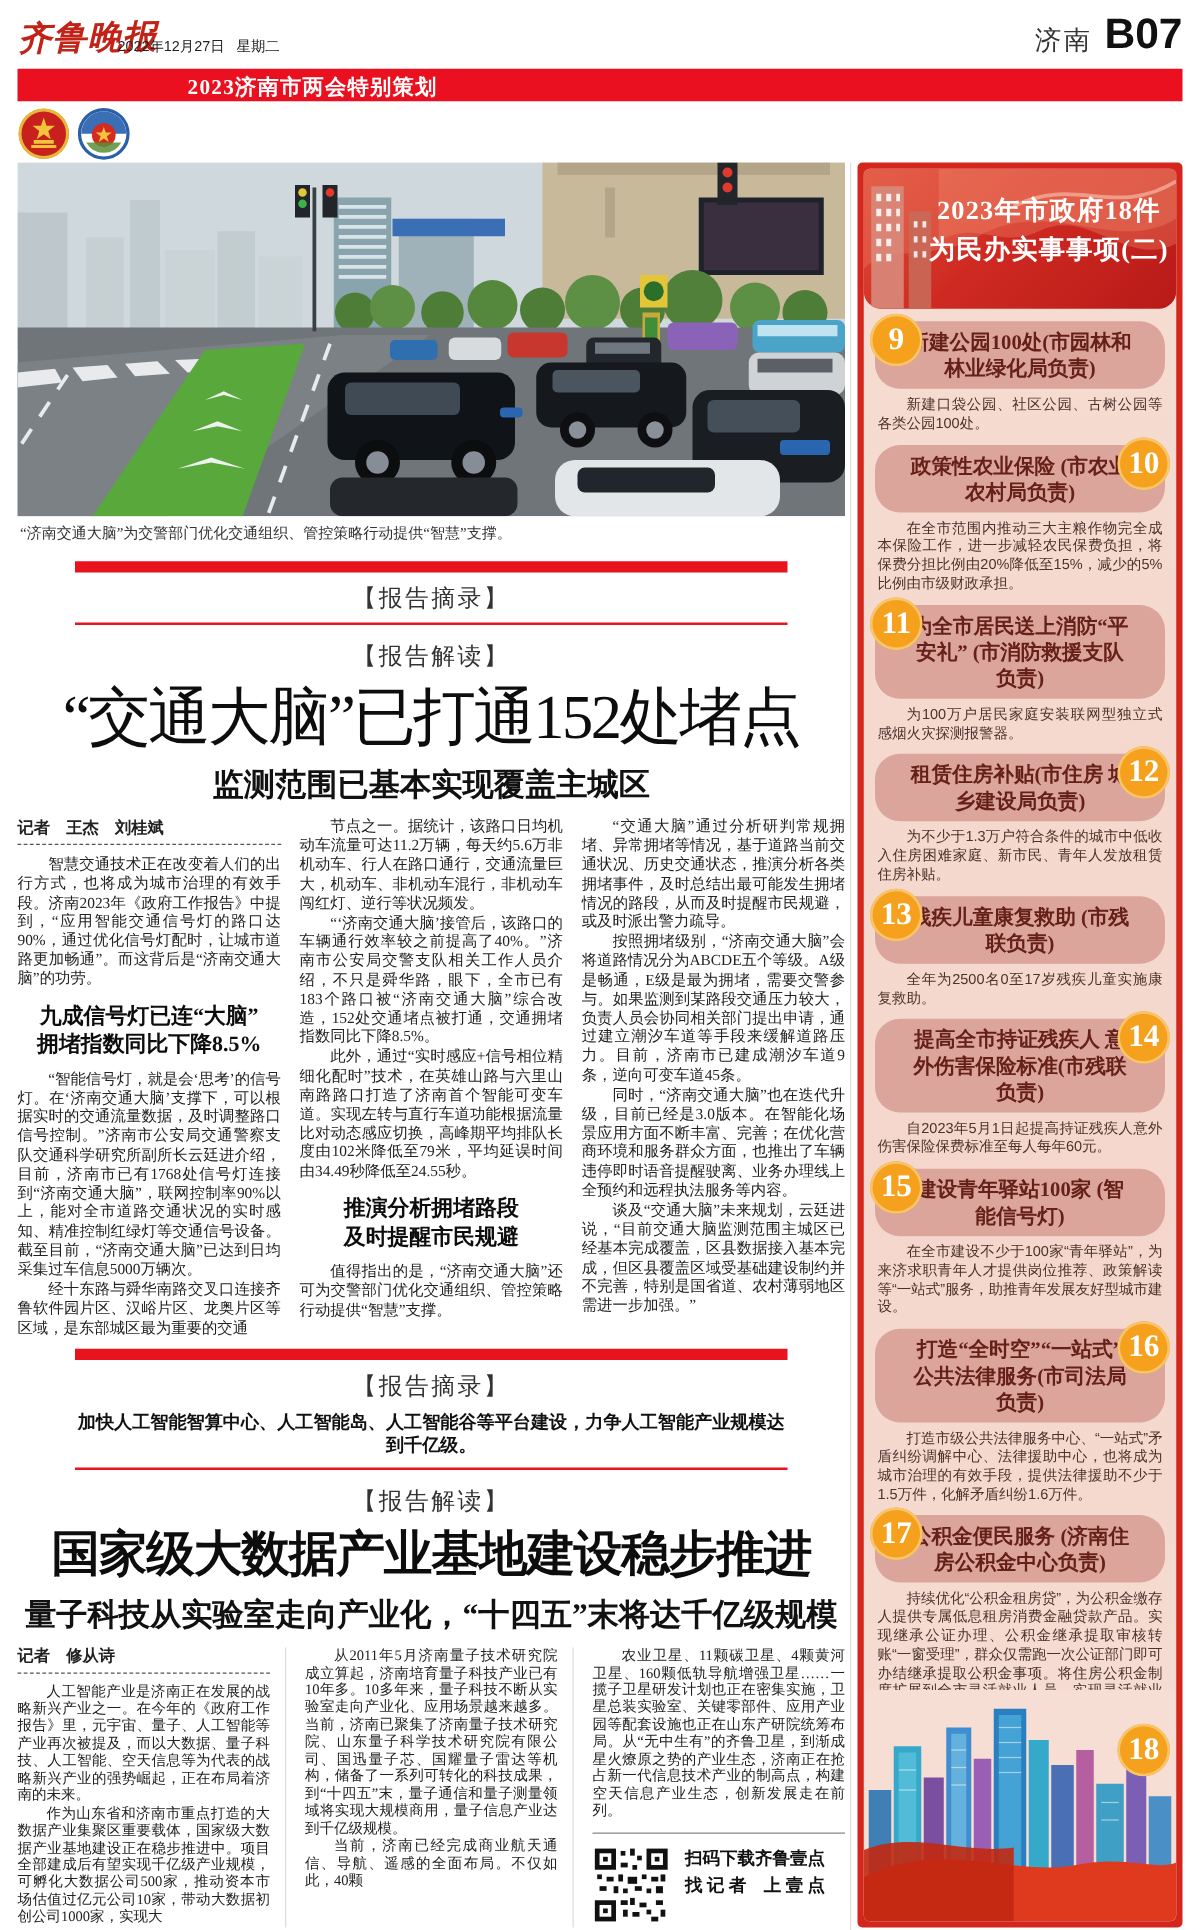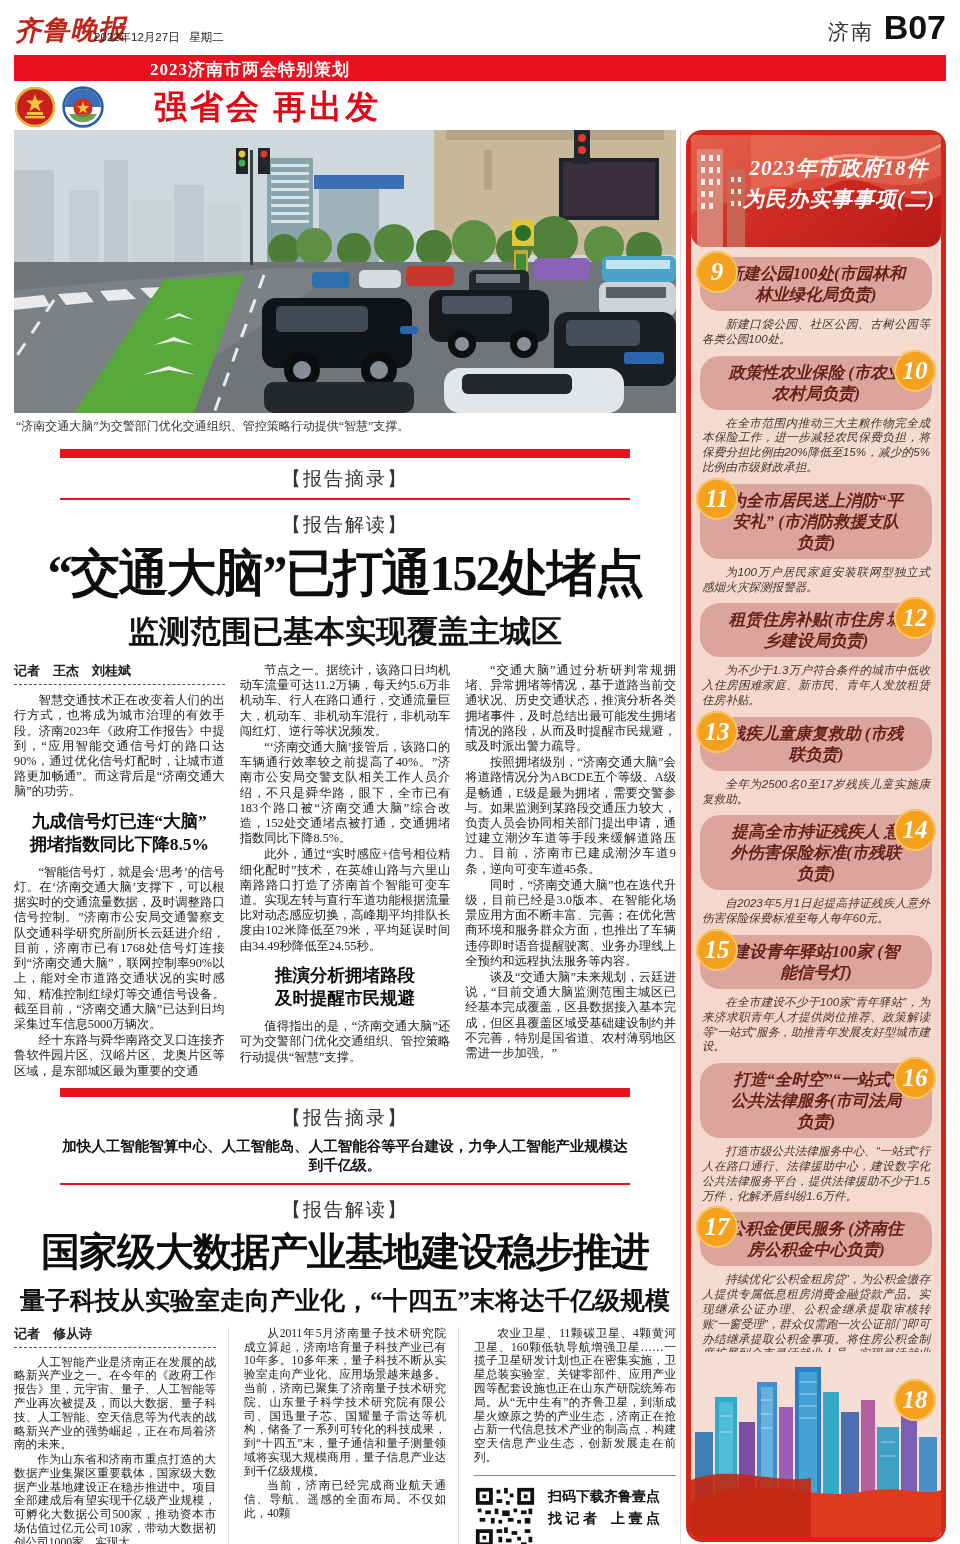--- a/index.html
+++ b/index.html
@@ -24,42 +24,42 @@
   
   .left{position:absolute;top:130px;left:14px;width:662px;}
   .photo{width:662px;height:283px;display:block;}
   .caption{font-size:12px;color:#333;margin:5px 2px 0 2px;}
   .exblock{margin:14px 46px 0 46px;text-align:center;}
   .exblock .bar{height:9px;background:#e8131d;}
   .exblock .lbl{font-size:19px;color:#333;margin:8px 0 6px 0;letter-spacing:2px;text-align:center;}
   .exblock .txt{font-size:14.5px;font-weight:bold;color:#111;margin:2px 0 8px 0;}
   .exblock .line{height:2px;background:#e8131d;}
   .interp{font-size:19px;color:#333;text-align:center;margin:12px 0 2px 0;letter-spacing:2px;}
-  .headline1{font-size:50px;font-weight:bold;text-align:center;letter-spacing:-2px;
+  .headline1{font-size:50px;font-weight:normal;text-align:center;letter-spacing:-2px;
              margin:4px 0 0 0;color:#0d0d0d;}
-  .subhead1{font-size:31px;font-weight:bold;text-align:center;margin:4px 0 10px 0;color:#111;}
+  .subhead1{font-size:25px;font-weight:bold;text-align:center;margin:4px 0 10px 0;color:#111;}
   .cols{display:flex;gap:15px;}
   .col{flex:1;min-width:0;font-size:12.3px;line-height:15.2px;text-align:justify;color:#222;}
   .col p{margin:0 0 1px 0;text-indent:2em;}
   .byline{font-weight:bold;font-size:13px;text-indent:0 !important;
           border-bottom:1px dashed #555;padding-bottom:6px;margin-bottom:8px !important;}
   .colsub{font-size:17.5px;font-weight:bold;text-align:center;white-space:pre-line;
           line-height:1.35;margin:10px 0 8px 0;color:#0d0d0d;}
   .headline2{font-size:39px;font-weight:bold;text-align:center;letter-spacing:-1px;
              margin:4px 0 0 0;color:#0d0d0d;}
   .subhead2{font-size:25px;font-weight:bold;text-align:center;margin:5px 0 10px 0;color:#111;}
   .cols2 .col{font-size:11.6px;line-height:13.8px;}
   .cols2 .col:nth-child(1),.cols2 .col:nth-child(2){border-right:1px solid #ddd;padding-right:12px;}
   
   .qrblock{border-top:1px solid #888;margin-top:10px;padding-top:10px;display:flex;align-items:flex-start;}
   .qr{width:62px;height:62px;flex:0 0 62px;}
   .qrtxt{margin-left:12px;font-weight:bold;font-size:14px;line-height:22px;color:#111;}
   
   .sidebar{position:absolute;top:130px;left:686px;width:260px;height:1412px;
-           background:#d3261c;border-radius:16px;padding:5px;box-sizing:border-box;font-style:italic;}
+           background:#d3261c;border-radius:4px;padding:5px;box-sizing:border-box;}
   .sb-inner{position:relative;width:100%;height:100%;overflow:hidden;border-radius:5px;
             background:linear-gradient(180deg,#f6dcd2 0%,#f4d6cc 60%,#f6ded4 100%);}
   .sb-top{position:relative;height:112px;background:linear-gradient(135deg,#e0503a 0%,#cf2a22 45%,#b81a18 100%);
           border-radius:5px 5px 14px 14px;overflow:hidden;}
   .sb-top svg{position:absolute;left:0;top:0;}
   .sb-title{position:absolute;left:48px;top:18px;color:#fff;font-weight:bold;font-size:21px;
             line-height:31px;letter-spacing:1px;text-align:center;width:200px;}
   .sb-items{padding:10px 9px 0 9px;}
   .sb-item{position:relative;margin-bottom:9px;}
   .pill{position:relative;background:#dca59b;border-radius:20px;padding:6px 26px;
@@ -102,21 +102,20 @@
       <rect x="11" y="30" width="20" height="2.4" fill="#f2c43c"></rect>
     </svg>
     <svg class="emblem" viewBox="0 0 42 42">
       <circle cx="21" cy="21" r="20" fill="#fff"></circle>
       <circle cx="21" cy="21" r="19.4" fill="none" stroke="#2b5fa8" stroke-width="2.6"></circle>
       <path d="M3 21 a18 18 0 0 1 36 0 Z" fill="#3a6fb5"></path>
       <circle cx="21" cy="22" r="9.5" fill="#d42a20"></circle>
       <polygon points="21,15.5 22.6,20 27.4,20 23.5,22.9 25,27.5 21,24.7 17,27.5 18.5,22.9 14.6,20 19.4,20" fill="#f2c43c"></polygon>
       <path d="M7 28 a16 16 0 0 0 28 0 Z" fill="#5a8f3a" opacity="0.85"></path>
     </svg>
-    <div class="strap-title">强省会 再出发</div>
   </div>
 
   <div class="divider-v"></div>
 
   <div class="left">
 
     <svg class="photo" viewBox="0 0 662 283">
       <rect width="662" height="283" fill="#d7dde0"></rect>
       <rect y="0" width="662" height="150" fill="#cfd9dd"></rect>
       <g opacity="0.8">
@@ -421,21 +420,21 @@
           <div class="sb-body">自2023年5月1日起提高持证残疾人意外伤害保险保费标准至每人每年60元。</div>
         </div>
         <div class="sb-item">
           <div class="num num-left">15</div>
           <div class="pill">建设青年驿站100家 (智能信号灯)</div>
           <div class="sb-body">在全市建设不少于100家“青年驿站”，为来济求职青年人才提供岗位推荐、政策解读等“一站式”服务，助推青年发展友好型城市建设。</div>
         </div>
         <div class="sb-item">
           <div class="num num-right">16</div>
           <div class="pill">打造“全时空”“一站式” 公共法律服务(市司法局负责)</div>
-          <div class="sb-body">打造市级公共法律服务中心、“一站式”行人在路口通行、法律援助中心，建设数字化公共法律服务平台，提供法律援助不少于1.5万件，化解矛盾纠纷1.6万件。</div>
+          <div class="sb-body">打造市级公共法律服务中心、“一站式”矛盾纠纷调解中心、法律援助中心，也将成为城市治理的有效手段，提供法律援助不少于1.5万件，化解矛盾纠纷1.6万件。</div>
         </div>
         <div class="sb-item">
           <div class="num num-left">17</div>
           <div class="pill">公积金便民服务 (济南住房公积金中心负责)</div>
           <div class="sb-body">持续优化“公积金租房贷”，为公积金缴存人提供专属低息租房消费金融贷款产品。实现继承公证办理、公积金继承提取审核转账“一窗受理”，群众仅需跑一次公证部门即可办结继承提取公积金事项。将住房公积金制度扩展到全市灵活就业人员，实现灵活就业人员缴纳公积金愿纳尽纳。</div>
         </div>
         <div class="sb-item">
           <div class="num num-right">18</div>
           <div class="pill">棚户区改造 (市住房城乡建设局负责)</div>
           <div class="sb-body">新开工棚改安置房8012套，基本建成11427套。</div>

